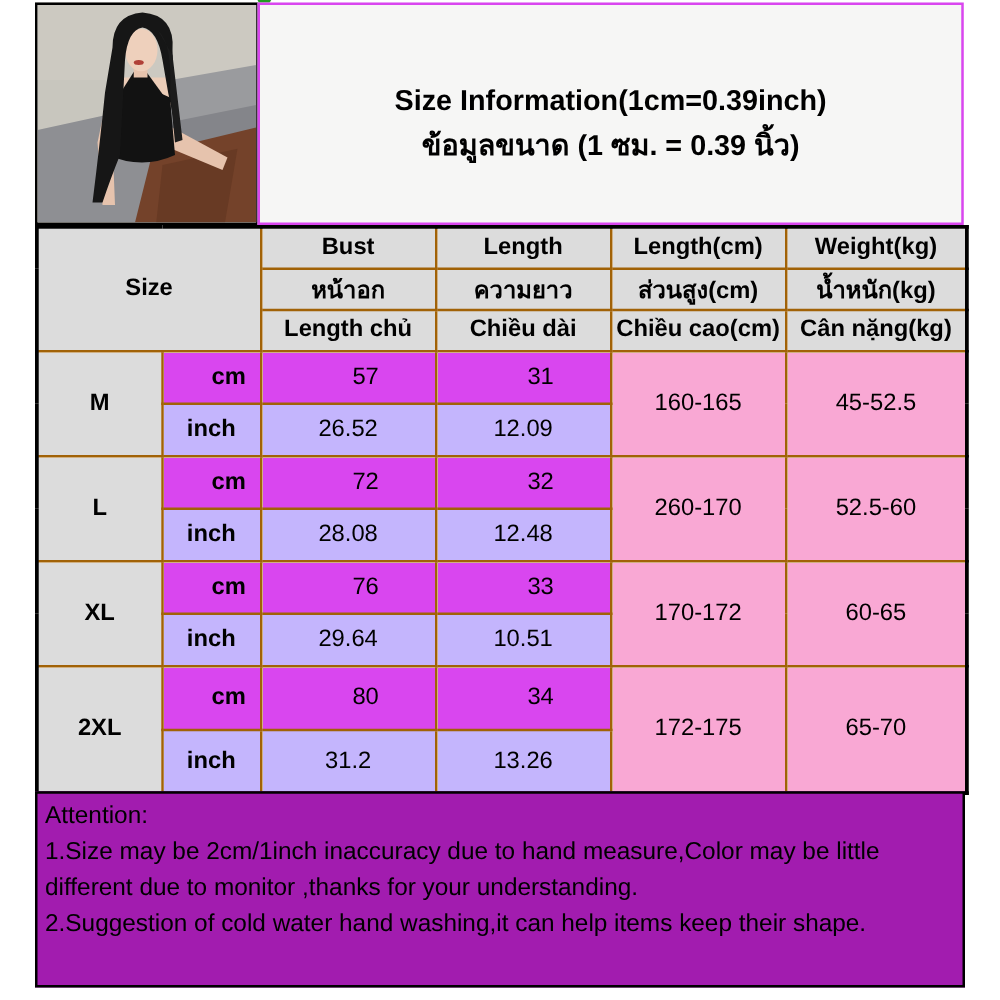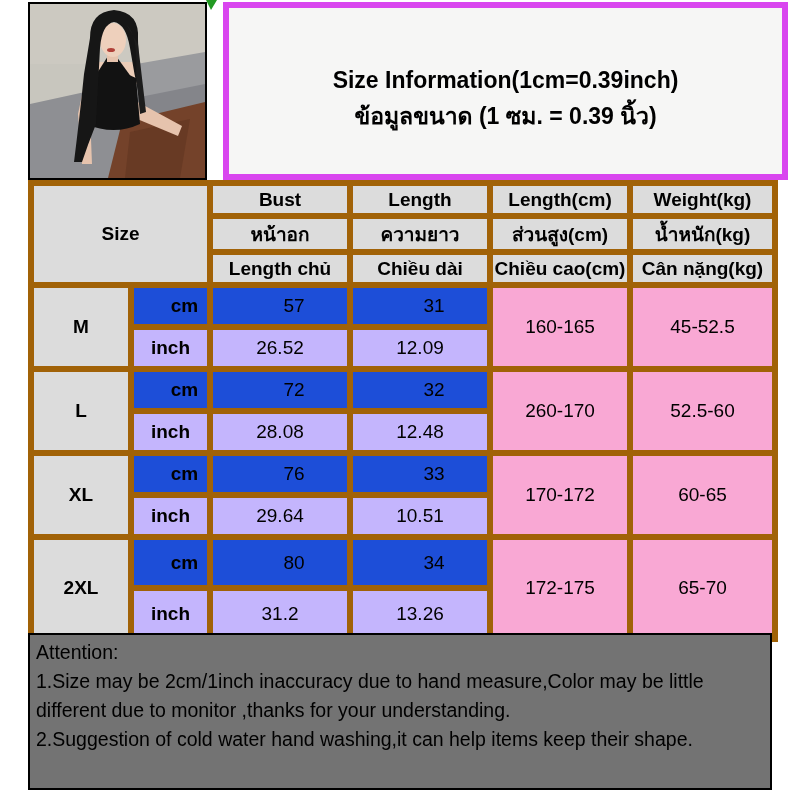--- a/index.html
+++ b/index.html
@@ -33,23 +33,23 @@
     left: 206px; top: 0;
     width: 0; height: 0;
     border-left: 5px solid transparent;
     border-right: 6px solid transparent;
     border-top: 10px solid #229a22;
   }
 
   
   .header-box {
     position: absolute;
-    left: 223px; top: 2px;
+    left: 206px; top: 2px;
     width: 565px; height: 178px;
-    border: 6px solid #d946ef;
+    border: 2px solid #d946ef;
     background: #f6f6f5;
     display: flex;
     flex-direction: column;
     justify-content: center;
     align-items: center;
     gap: 9px;
     text-align: center;
     padding-top: 14px;
   }
   .header-box .tline {
@@ -63,48 +63,48 @@
   table.size-table {
     position: absolute;
     left: 28px; top: 180px;
     width: 744px;
     border-collapse: collapse;
     table-layout: fixed;
     border: 3px solid #000;
     background: #fff;
   }
   table.size-table td {
-    border: 6px solid #a16207;
+    border: 2px solid #a16207;
     text-align: center;
     vertical-align: middle;
     font-size: 19px;
     overflow: hidden;
     white-space: nowrap;
   }
   td.size-cell {
     background: #dcdcdc;
     font-size: 38px;
     font-weight: bold;
   }
   .hrow td { height: 33px; background: #dcdcdc; font-weight: bold; font-size: 20px; }
   .grp td { height: 42px; }
   .grp-tall td { height: 51px; }
   td.size-label { background: #dcdcdc; font-weight: bold; font-size: 21px; }
   td.unit { font-weight: bold; }
-  td.bg-lt { background: #1d4ed8; padding-left: 28px; }
+  td.bg-lt { background: #d946ef; padding-left: 28px; }
   td.bg-wh { background: #c4b5fd; }
   td.merged { background: #f9a8d4; }
 
   
   .attention-box {
     position: absolute;
     left: 28px; top: 633px;
     width: 744px; height: 157px;
     border: 2px solid #000;
-    background: #737373;
+    background: #a21caf;
     padding: 3px 6px;
     font-size: 19.5px;
     line-height: 29px;
   }
 </style>
 </head>
 <body>
 
 <div class="canvas">
 

